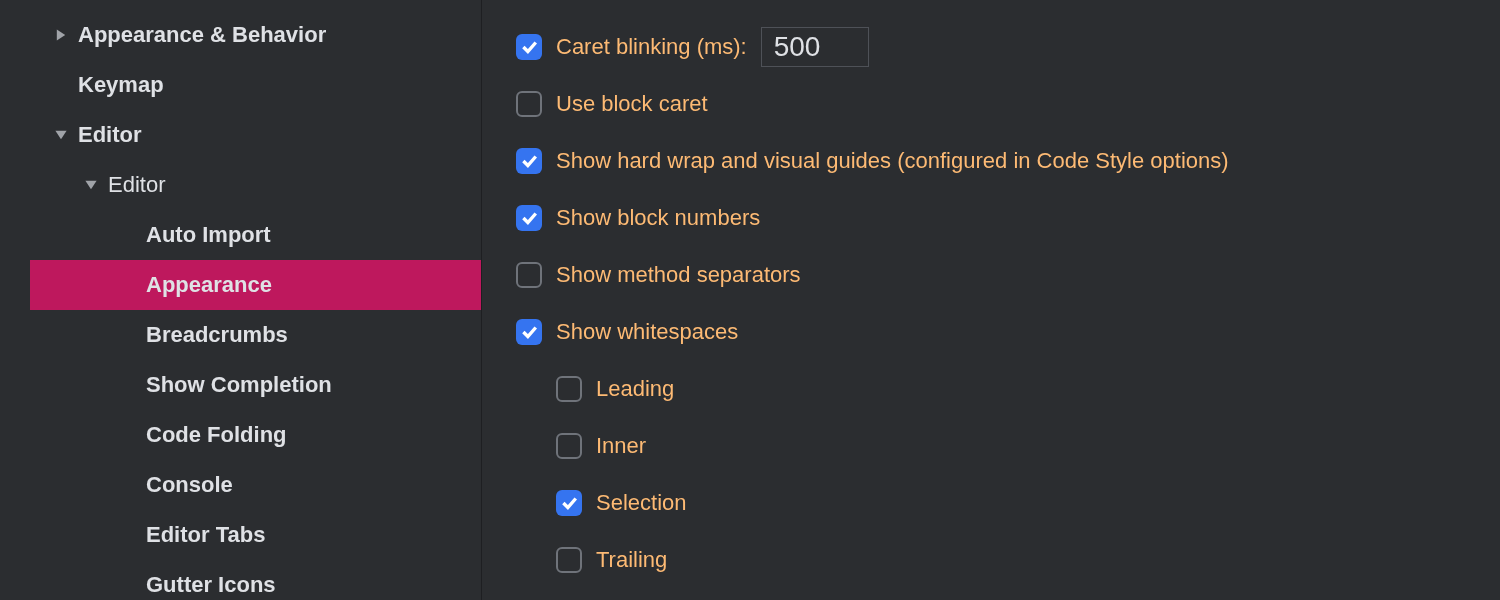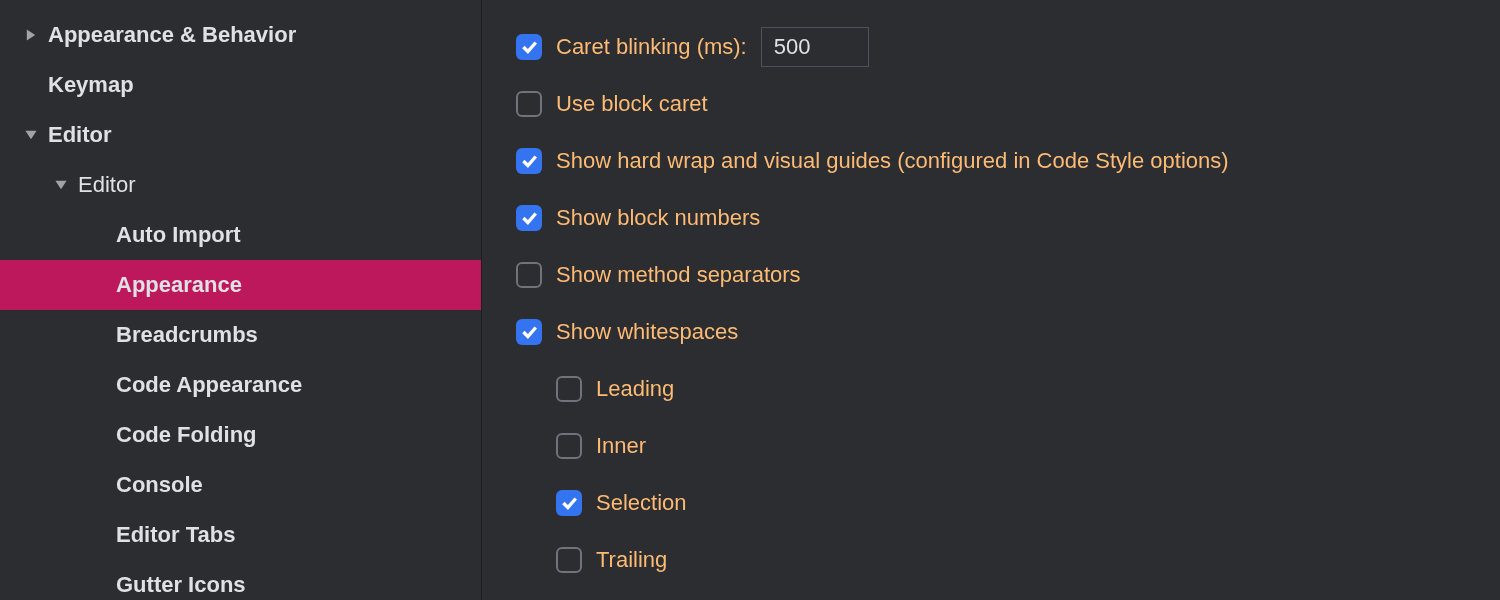--- a/index.html
+++ b/index.html
@@ -11,20 +11,21 @@
     font-size: 22px;
     overflow: hidden;
   }
   .root { display: flex; width: 100%; height: 100%; }
   .sidebar {
     width: 482px;
     height: 100%;
     background: #2b2d30;
     border-right: 1px solid #1e1f22;
     padding-top: 10px;
+    padding-left: 30px;
   }
   .tree-row {
     display: flex;
     align-items: center;
     height: 50px;
     padding-left: 18px;
     cursor: pointer;
     color: #dfe1e5;
   }
   .tree-row.bold { font-weight: 700; }
@@ -73,21 +74,21 @@
   }
   .cb.checked svg { width: 18px; height: 18px; stroke: #fff; stroke-width: 3; fill: none; }
   .opt-label { color: #fdba74; }
   .num-input {
     margin-left: 14px;
     width: 108px;
     height: 40px;
     background: transparent;
     border: 1px solid #4e5157;
     color: #dfe1e5;
-    font-size: 22px;
+    font-size: 28px;
     padding: 0 12px;
     font-family: inherit;
   }
 </style>
 </head>
 <body>
 
 <div class="root">
   <div class="sidebar">
 
@@ -126,21 +127,21 @@
     <div class="tree-row indent-2">
       <span class="tree-label">Auto Import</span>
     </div>
     <div class="tree-row indent-2 selected">
       <span class="tree-label">Appearance</span>
     </div>
     <div class="tree-row indent-2">
       <span class="tree-label">Breadcrumbs</span>
     </div>
     <div class="tree-row indent-2">
-      <span class="tree-label">Code Appearance</span>
+      <span class="tree-label">Show Completion</span>
     </div>
     <div class="tree-row indent-2">
       <span class="tree-label">Code Folding</span>
     </div>
     <div class="tree-row indent-2">
       <span class="tree-label">Console</span>
     </div>
     <div class="tree-row indent-2">
       <span class="tree-label">Editor Tabs</span>
     </div>

